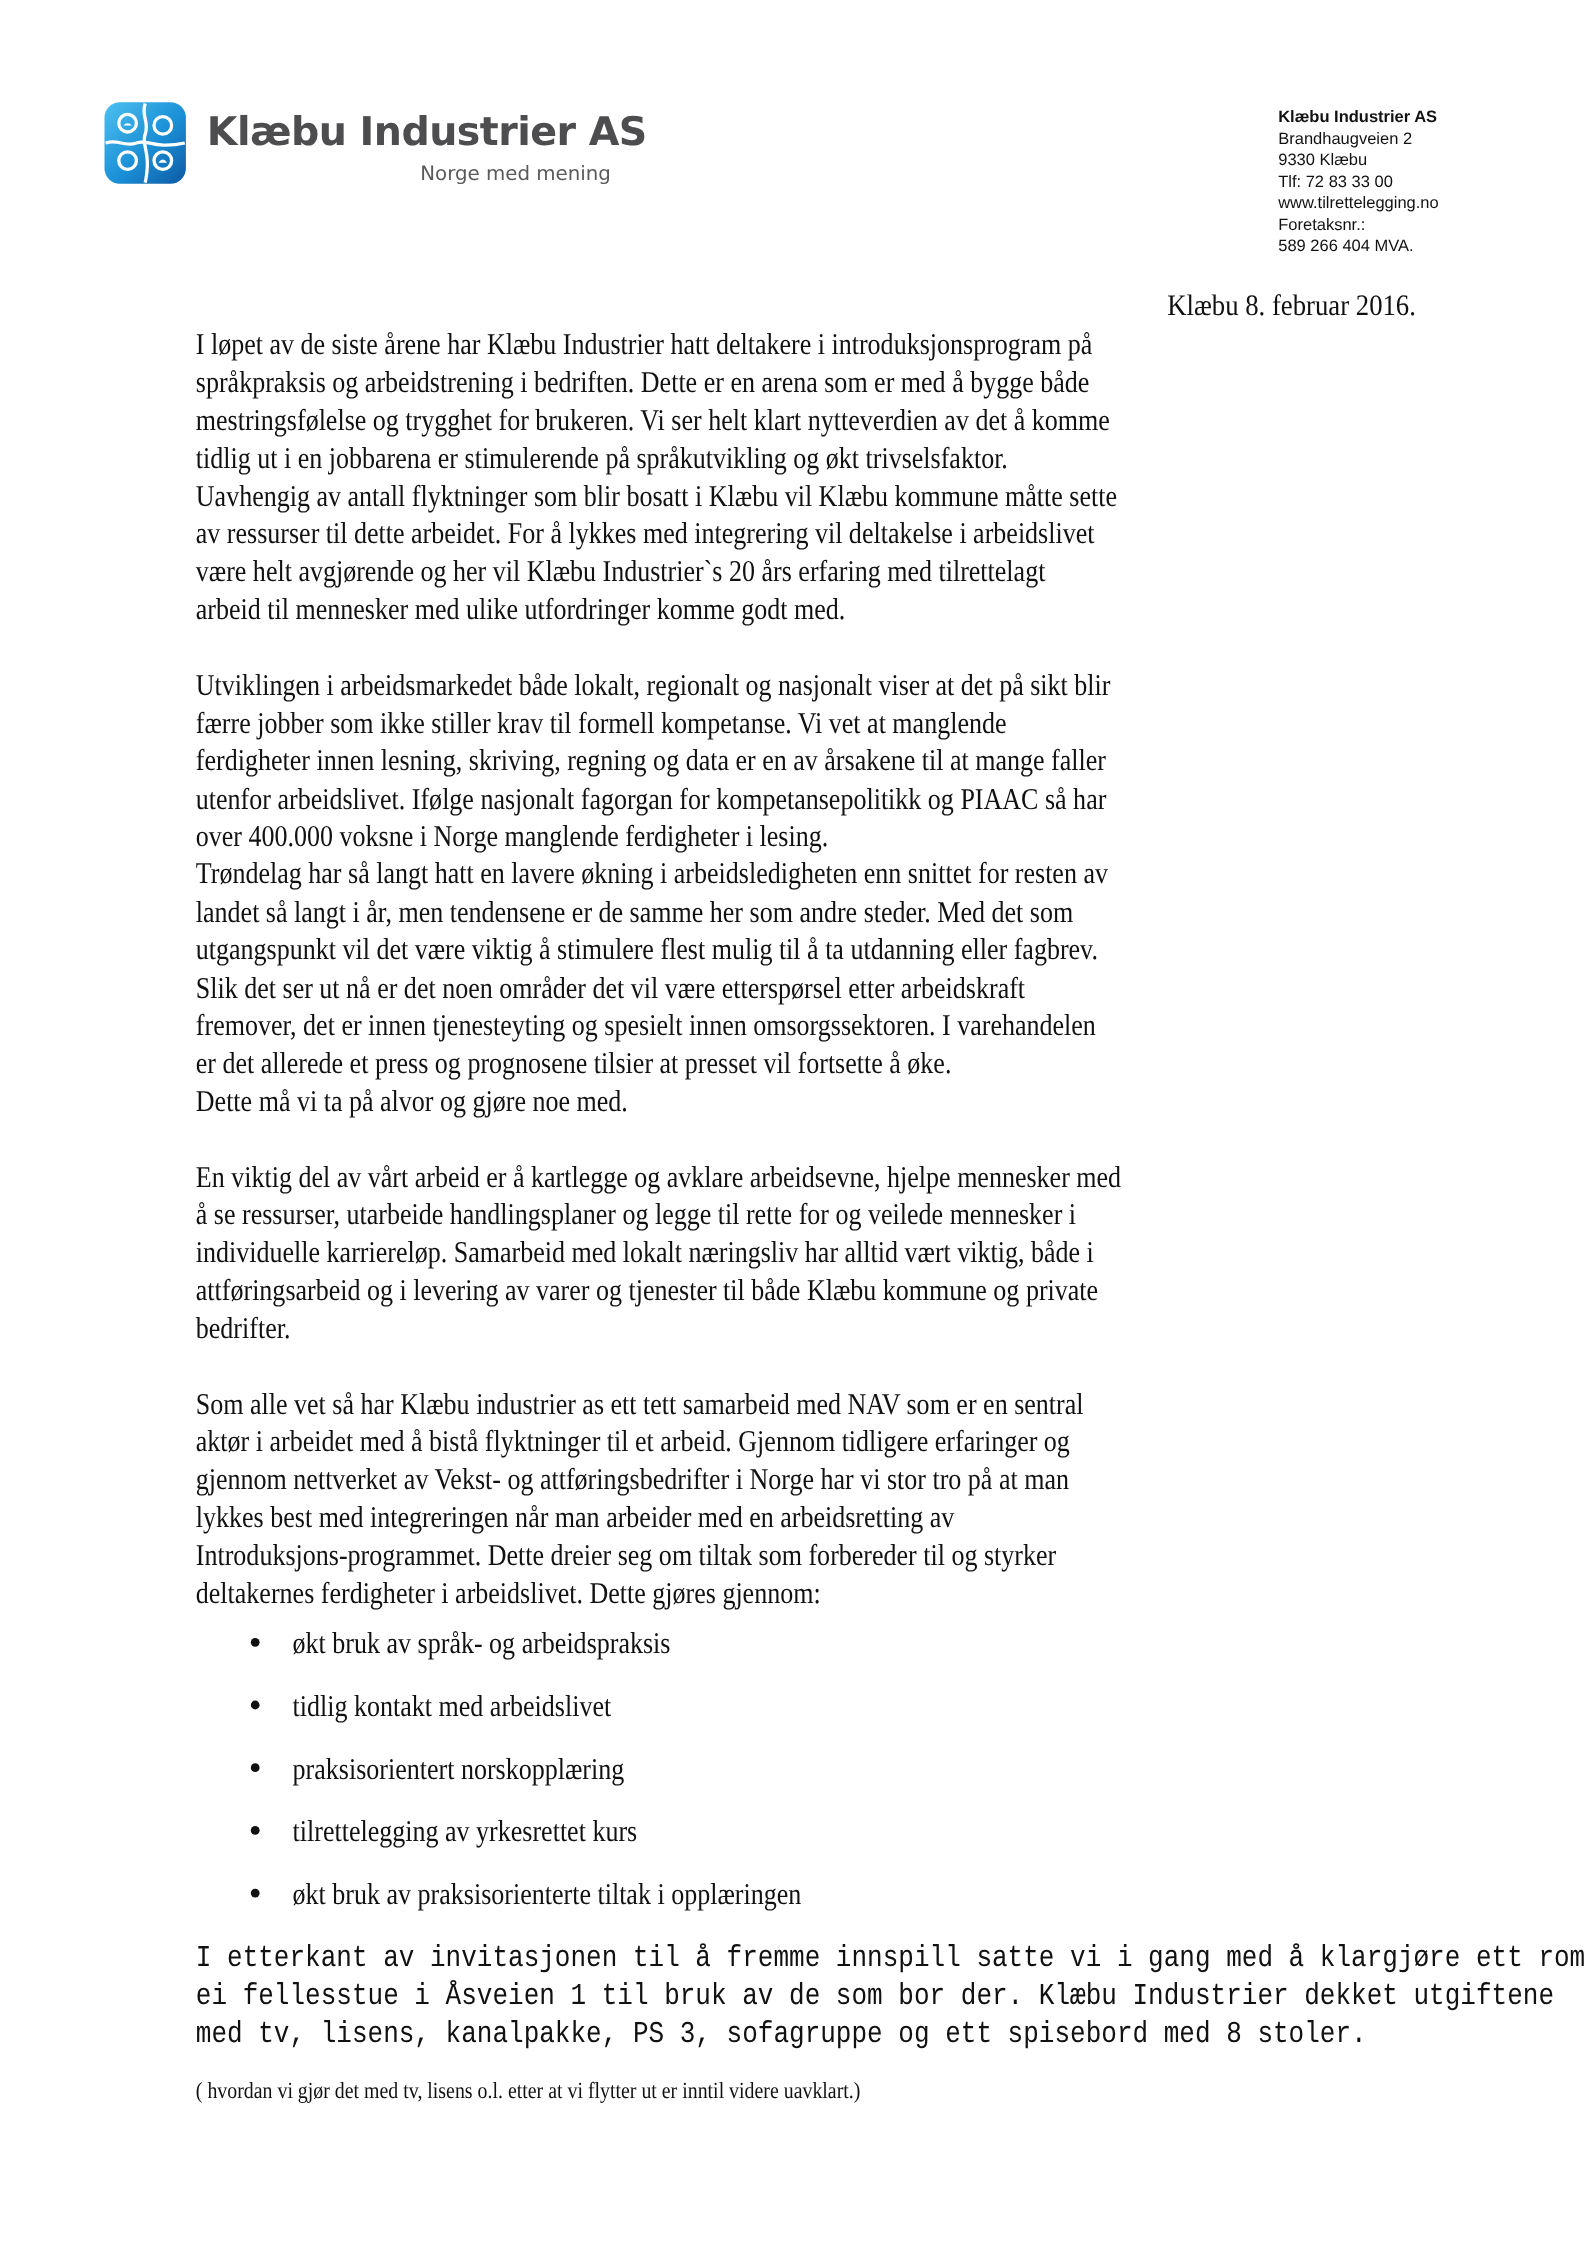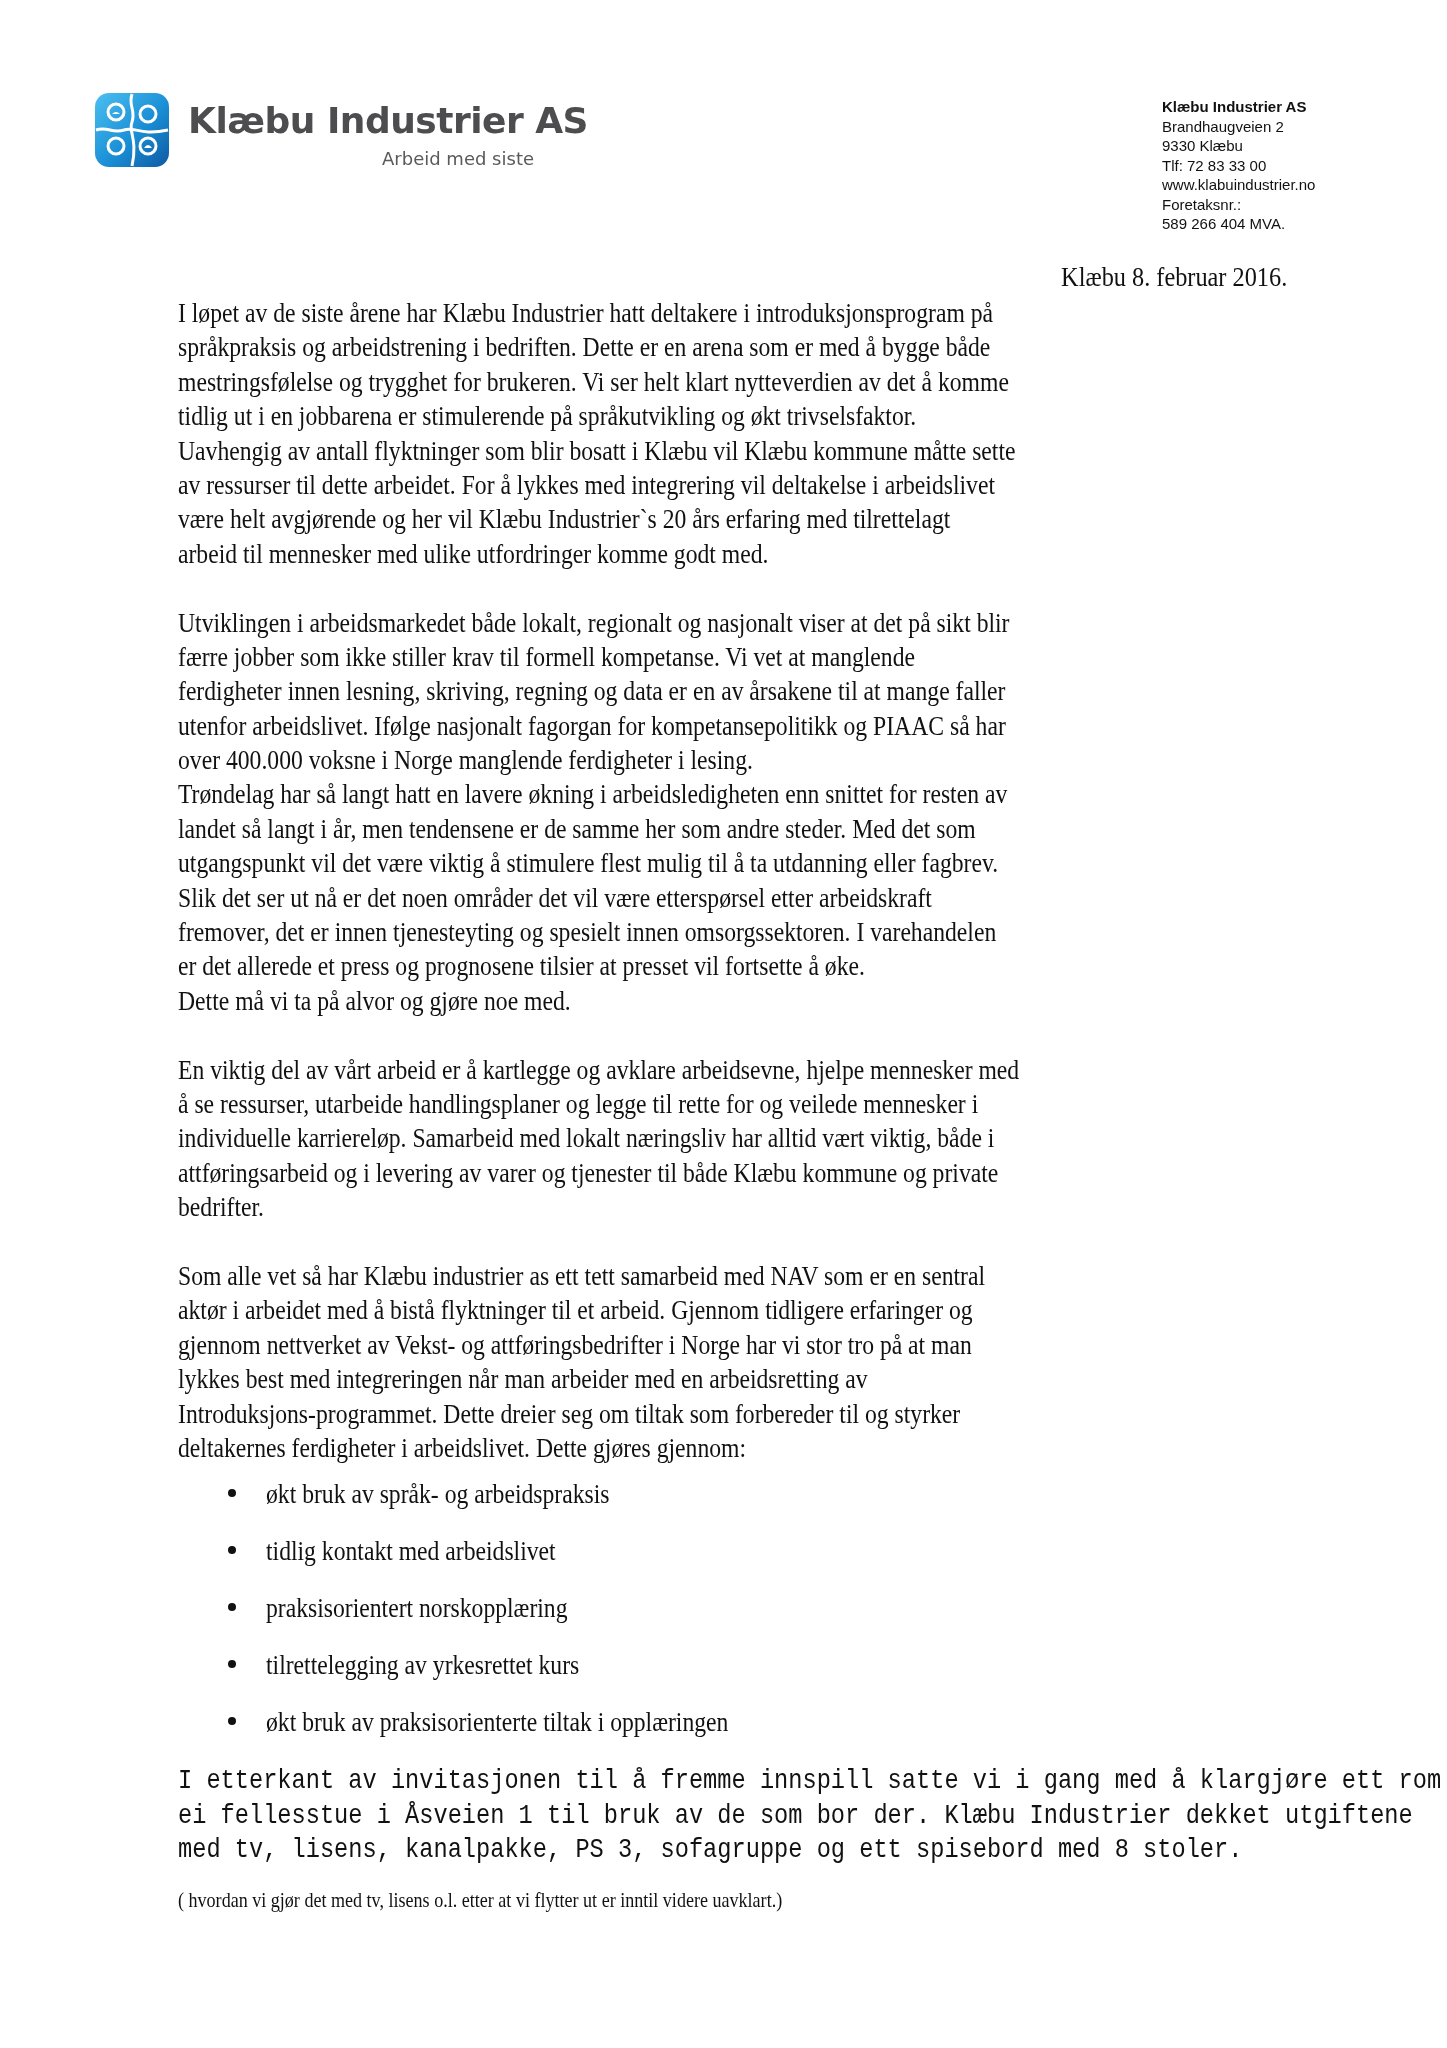--- a/index.html
+++ b/index.html
@@ -146,29 +146,29 @@
     <path d="M38 2 C34 14 42 18 38 30 C34 40 44 46 38 74" fill="none" stroke="#ffffff" stroke-width="3"></path>
     <path d="M2 38 C14 34 18 42 30 38 C40 34 46 44 74 38" fill="none" stroke="#ffffff" stroke-width="3"></path>
     <circle cx="22" cy="20" r="8" fill="none" stroke="#ffffff" stroke-width="3"></circle>
     <circle cx="54" cy="22" r="8" fill="none" stroke="#ffffff" stroke-width="3"></circle>
     <circle cx="22" cy="54" r="8" fill="none" stroke="#ffffff" stroke-width="3"></circle>
     <circle cx="54" cy="54" r="8" fill="none" stroke="#ffffff" stroke-width="3"></circle>
     <path d="M18 22 Q22 18 26 22" fill="#ffffff" stroke="none"></path>
     <path d="M50 56 Q54 50 58 56 Z" fill="#ffffff"></path>
   </svg>
   <div class="logo-title">Klæbu Industrier AS</div>
-  <div class="logo-tagline">Arbeid med siste</div>
+  <div class="logo-tagline">Norge med mening</div>
 </div>
 
 <div class="address">
   <div class="company">Klæbu Industrier AS</div>
   <div>Brandhaugveien 2</div>
   <div>9330 Klæbu</div>
   <div>Tlf: 72 83 33 00</div>
-  <div>www.klabuindustrier.no</div>
+  <div>www.tilrettelegging.no</div>
   <div>Foretaksnr.:</div>
   <div>589 266 404 MVA.</div>
 </div>
 
 <div class="date">Klæbu 8. februar 2016.</div>
 
 <div class="body-text">
 
   <div>
     <div class="line">I løpet av de siste årene har Klæbu Industrier hatt deltakere i introduksjonsprogram på</div>

